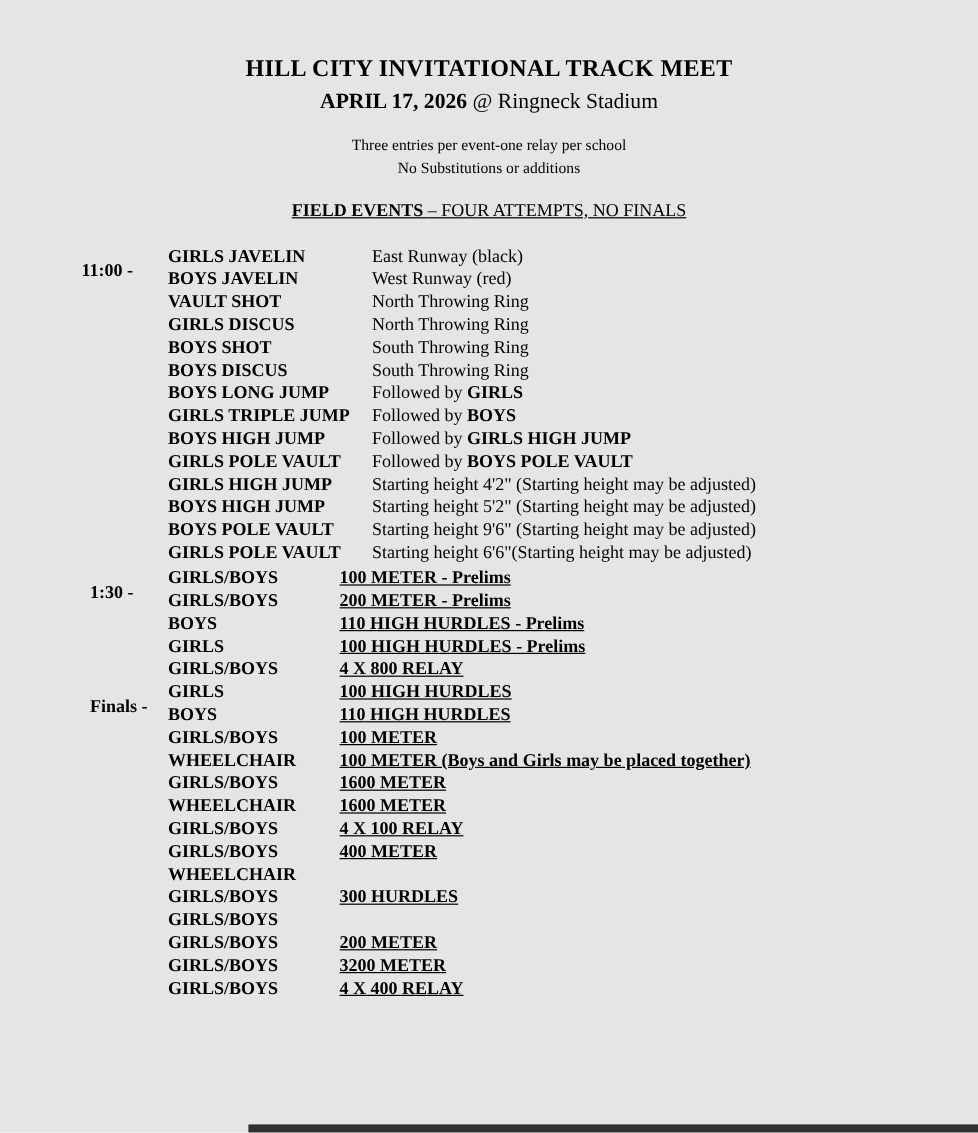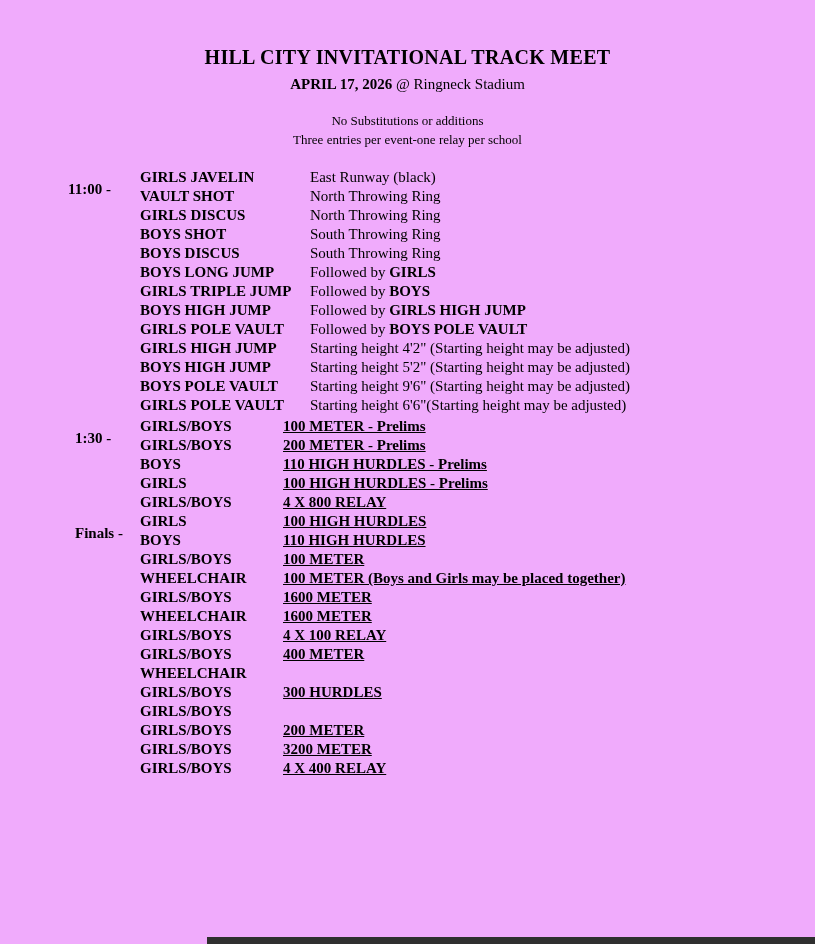--- a/index.html
+++ b/index.html
@@ -1,29 +1,29 @@
 <!DOCTYPE html>
 <html><head>
 <meta charset="utf-8">
 <style>
   * { margin:0; padding:0; box-sizing:border-box; }
   html,body { background:#ffffff; }
   .page {
     position:relative;
     width:815px;
     height:944px;
-    background:#f0abfc;
+    background:#e5e5e5;
     color:#000000;
     font-family:"Liberation Serif", serif;
     overflow:hidden;
   }
   .bold { font-weight:bold; }
   .header { text-align:center; padding-top:44px; }
   .title { font-size:20px; font-weight:bold; line-height:26px; letter-spacing:0.3px; }
-  .dateline { font-size:15px; line-height:24px; margin-top:2px; }
+  .dateline { font-size:18px; line-height:24px; margin-top:2px; }
   .notes { font-size:13px; line-height:19px; margin-top:15px; }
   .section-heading { font-size:15px; line-height:19px; margin-top:18px; }
   .underline { text-decoration:underline; }
 
   .schedule { margin-left:68px; margin-top:19px; font-size:15px; line-height:19px; }
   .section { position:relative; }
   .time-label { position:absolute; top:12px; left:0; font-weight:bold; white-space:nowrap; }
   .rows { margin-left:72px; }
   .row { display:flex;align-items:center; }
   .fe-event { width:170px; flex:none; white-space:nowrap; }
@@ -41,36 +41,41 @@
 </style>
 </head>
 <body>
 
 <div class="page">
 
   <div class="header">
     <div class="title">HILL CITY INVITATIONAL TRACK MEET</div>
     <div class="dateline"><span class="bold">APRIL 17, 2026</span><span> @ Ringneck Stadium</span></div>
     <div class="notes">
+      <div>Three entries per event-one relay per school</div>
       <div>No Substitutions or additions</div>
-      <div>Three entries per event-one relay per school</div>
-    </div>
+    </div>
+    <div class="section-heading"><span class="underline"><span class="bold">FIELD EVENTS </span><span>– FOUR ATTEMPTS, NO FINALS</span></span></div>
   </div>
 
   <div class="schedule">
 
     <div class="section field-section">
       <div class="time-label">11:00 -</div>
       <div class="rows">
 
           <div class="row">
             <span class="fe-event bold">GIRLS JAVELIN</span>
             <span class="fe-detail"><span>East Runway (black)</span><span class="bold"></span></span>
           </div>
 
+          <div class="row">
+            <span class="fe-event bold">BOYS JAVELIN</span>
+            <span class="fe-detail"><span>West Runway (red)</span><span class="bold"></span></span>
+          </div>
 
           <div class="row">
             <span class="fe-event bold">VAULT SHOT</span>
             <span class="fe-detail"><span>North Throwing Ring</span><span class="bold"></span></span>
           </div>
 
           <div class="row">
             <span class="fe-event bold">GIRLS DISCUS</span>
             <span class="fe-detail"><span>North Throwing Ring</span><span class="bold"></span></span>
           </div>

